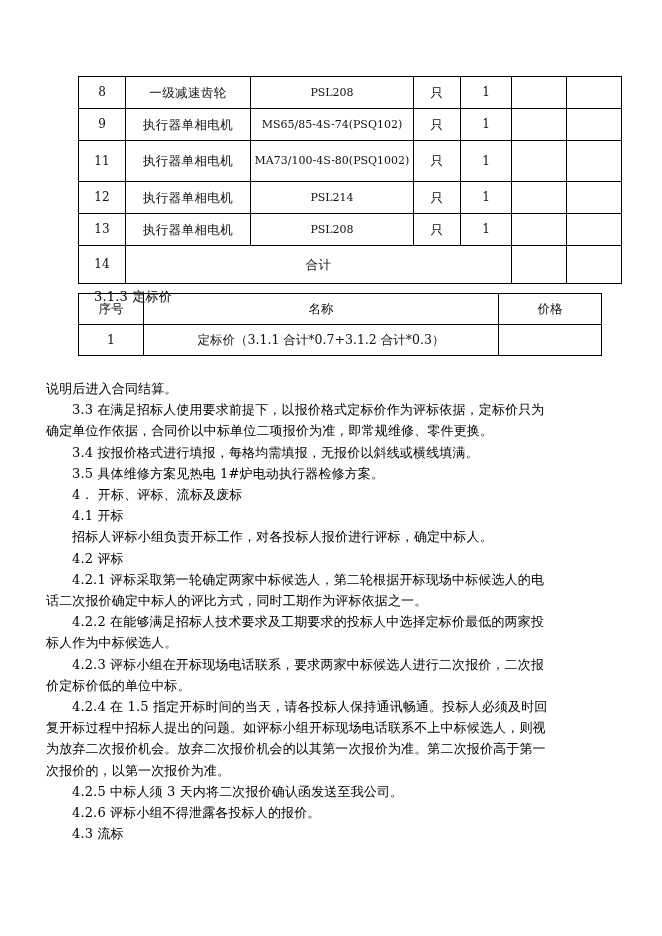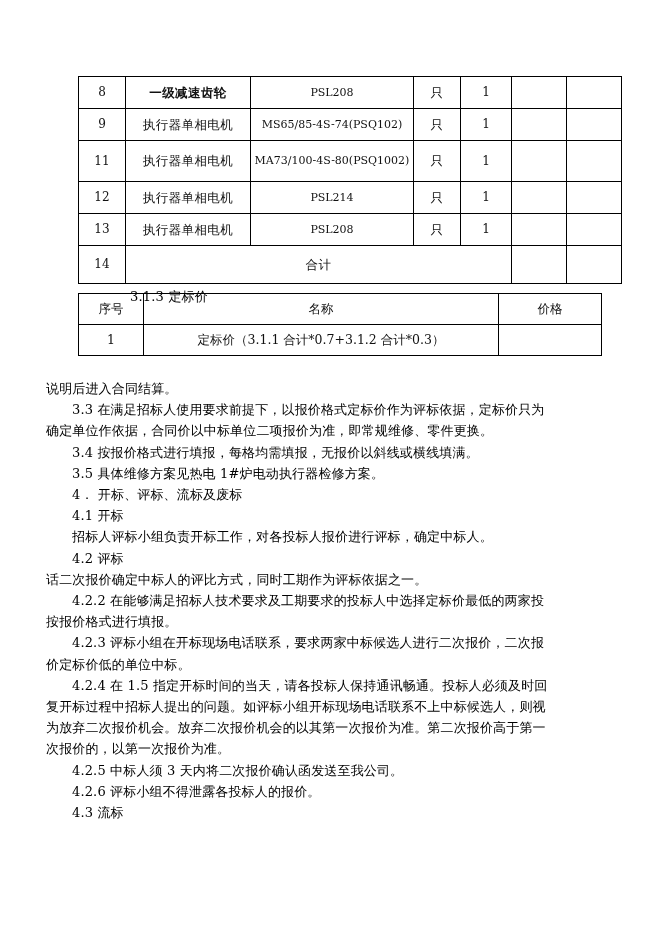--- a/index.html
+++ b/index.html
@@ -87,33 +87,32 @@
     display: block;
     white-space: pre;
     padding-left: 26px;
   }
   .caption {
     position: absolute;
     font-size: 13px;
     line-height: 18px;
     letter-spacing: 0.2px;
     white-space: pre;
-    margin-left: 36px;
   }
 </style>
 </head>
 <body>
 
 <div class="page">
 
   <table class="doc-table" id="table-parts">
     <tbody>
       <tr>
         <td class="num" style="width:42px;">8</td>
-        <td class="cn" style="width:120px;font-weight:bold;">一级减速齿轮</td>
+        <td class="cn" style="width:120px;">一级减速齿轮</td>
         <td class="spec" style="width:158px;">PSL208</td>
         <td class="cn" style="width:42px;">只</td>
         <td class="num" style="width:46px;">1</td>
         <td class="blank" style="width:50px;"></td>
         <td class="blank" style="width:50px;"></td>
       </tr>
       <tr>
         <td class="num">9</td>
         <td class="cn">执行器单相电机</td>
         <td class="spec">MS65/85-4S-74(PSQ102)</td>
@@ -178,23 +177,24 @@
   <div class="tx-block" id="body-text" style="top:378px;">
       <span class="ln">说明后进入合同结算。</span>
       <span class="ln-ind">3.3 在满足招标人使用要求前提下，以报价格式定标价作为评标依据，定标价只为</span>
       <span class="ln">确定单位作依据，合同价以中标单位二项报价为准，即常规维修、零件更换。</span>
       <span class="ln-ind">3.4 按报价格式进行填报，每格均需填报，无报价以斜线或横线填满。</span>
       <span class="ln-ind">3.5 具体维修方案见热电 1#炉电动执行器检修方案。</span>
       <span class="ln-ind">4． 开标、评标、流标及废标</span>
       <span class="ln-ind">4.1 开标</span>
       <span class="ln-ind">招标人评标小组负责开标工作，对各投标人报价进行评标，确定中标人。</span>
       <span class="ln-ind">4.2 评标</span>
+      <span class="ln-ind">4.2.1 评标采取第一轮确定两家中标候选人，第二轮根据开标现场中标候选人的电</span>
       <span class="ln">话二次报价确定中标人的评比方式，同时工期作为评标依据之一。</span>
       <span class="ln-ind">4.2.2 在能够满足招标人技术要求及工期要求的投标人中选择定标价最低的两家投</span>
-      <span class="ln">按报价格式进行填报。</span>
+      <span class="ln">标人作为中标候选人。</span>
       <span class="ln-ind">4.2.3 评标小组在开标现场电话联系，要求两家中标候选人进行二次报价，二次报</span>
       <span class="ln">价定标价低的单位中标。</span>
       <span class="ln-ind">4.2.4 在 1.5 指定开标时间的当天，请各投标人保持通讯畅通。投标人必须及时回</span>
       <span class="ln">复开标过程中招标人提出的问题。如评标小组开标现场电话联系不上中标候选人，则视</span>
       <span class="ln">为放弃二次报价机会。放弃二次报价机会的以其第一次报价为准。第二次报价高于第一</span>
       <span class="ln">次报价的，以第一次报价为准。</span>
       <span class="ln-ind">4.2.5 中标人须 3 天内将二次报价确认函发送至我公司。</span>
       <span class="ln-ind">4.2.6 评标小组不得泄露各投标人的报价。</span>
       <span class="ln-ind">4.3 流标</span>
     </div>

